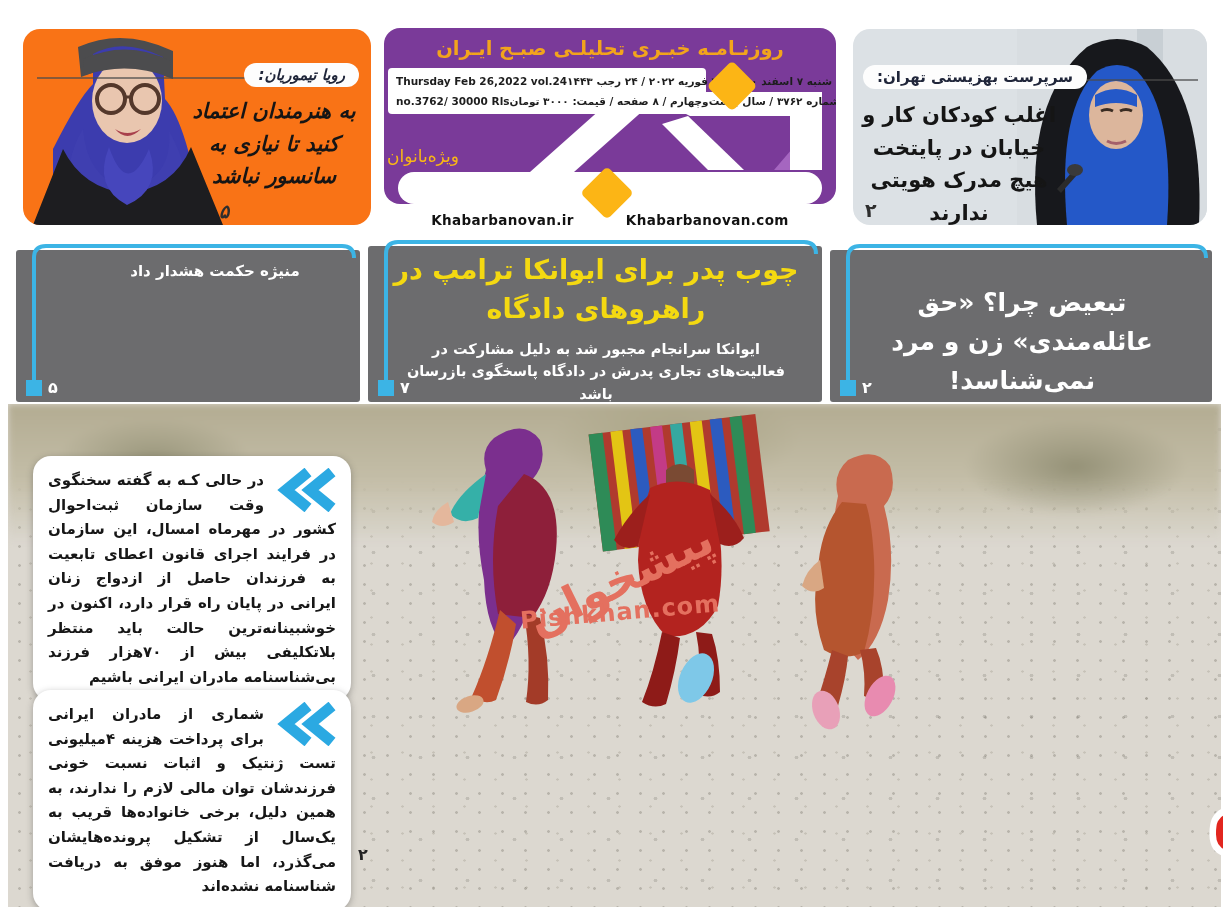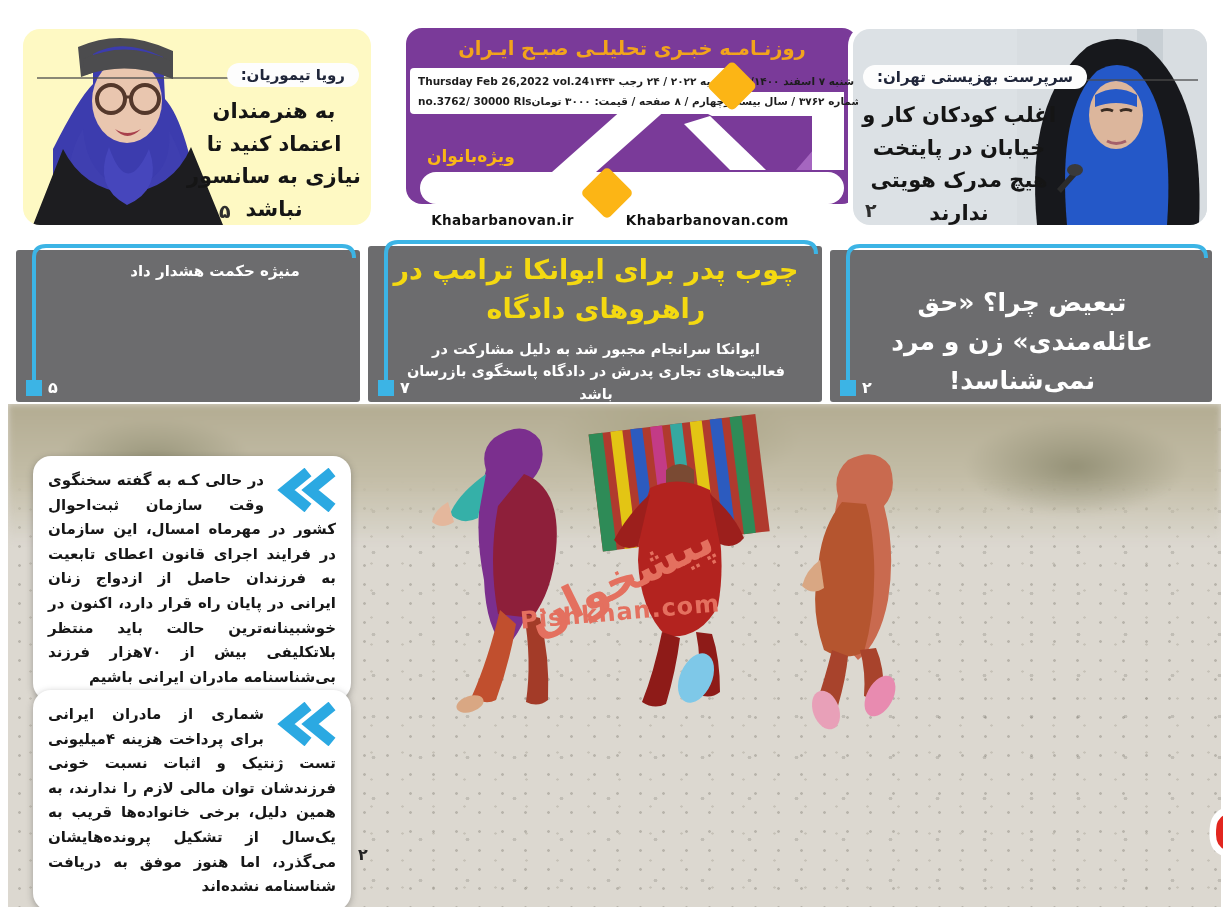--- a/index.html
+++ b/index.html
@@ -3,47 +3,47 @@
 <meta charset="utf-8">
 <style>
   html,body{margin:0;padding:0;background:#fff;}
   .page{position:relative;width:1229px;height:907px;background:#ffffff;overflow:hidden;
         font-family:"DejaVu Sans","Liberation Sans",sans-serif;}
 
   
   .card{position:absolute;background:#fff;border-radius:22px;padding:5px;box-sizing:border-box;}
   .card-inner{position:relative;width:100%;height:100%;border-radius:17px;overflow:hidden;}
   .tl-card{left:18px;top:24px;width:358px;height:206px;}
-  .tl-card .card-inner{background:#fef9c3;}
+  .tl-card .card-inner{background:#f97316;font-style:italic;}
   .tr-card{left:848px;top:24px;width:364px;height:206px;}
   .tr-card .card-inner{background:#dce1e5;}
   .hairline{position:absolute;height:2px;background:#4b4b4b;opacity:.65;z-index:1;}
   .pill{position:absolute;background:#fdfdfd;border-radius:15px;padding:3px 14px;
         font-size:15px;font-weight:bold;color:#20263a;z-index:2;white-space:nowrap;}
   .card-headline{position:absolute;font-weight:bold;color:#151515;text-align:center;
                  font-size:21px;line-height:1.55;z-index:2;}
   .card-pagenum{position:absolute;font-weight:bold;color:#2e2e2e;font-size:19px;z-index:2;}
   .portrait{position:absolute;z-index:0;}
 
   
   .masthead{position:absolute;left:384px;top:24px;width:452px;height:206px;}
   .purple-box{position:absolute;left:0;top:4px;width:452px;height:176px;background:#7a3a99;
-              border-radius:16px;overflow:hidden;margin-left:22px;}
+              border-radius:16px;overflow:hidden;}
   .tagline{position:absolute;top:9px;left:0;width:100%;text-align:center;color:#f2a41c;
            font-weight:bold;font-size:19.5px;}
   .date-bar{position:absolute;top:40px;left:4px;width:318px;height:46px;background:#fff;
             border-radius:4px;padding:3px 8px;box-sizing:border-box;display:flex;
             flex-direction:column;justify-content:space-around;z-index:2;}
   .date-row{display:flex;justify-content:space-between;align-items:center;direction:ltr;
             font-size:10.5px;font-weight:bold;color:#1d1d1d;white-space:nowrap;}
   .diamond{position:absolute;background:#fcb515;border-radius:5px;transform:rotate(45deg);z-index:3;}
   .band-diamond{left:330px;top:44px;width:36px;height:36px;}
   .logo-diamond{left:204px;top:150px;width:38px;height:38px;}
   .khabar-logo{position:absolute;left:6px;top:56px;width:440px;height:126px;z-index:1;}
-  .edition{position:absolute;left:21px;top:118px;color:#f9b616;font-weight:bold;font-size:17px;z-index:2;}
+  .edition{position:absolute;left:3px;top:118px;color:#f9b616;font-weight:normal;font-size:17px;z-index:2;}
   .site-row{position:absolute;left:0;bottom:2px;width:100%;display:flex;justify-content:center;
             gap:52px;font-size:13.5px;font-weight:bold;color:#121212;letter-spacing:.4px;}
   .site-row span{cursor:pointer;}
 
   
   .brief{position:absolute;height:162px;}
   .brief-gray{position:absolute;left:0;right:2px;top:10px;bottom:0;background:#6c6c6e;border-radius:3px;}
   .brief svg.bracket{position:absolute;left:0;top:0;width:100%;height:100%;z-index:2;}
   .brief-kicker{position:absolute;left:0;width:100%;text-align:center;color:#fff;
                 font-size:15px;font-weight:600;z-index:3;white-space:nowrap;padding-left:26px;}

